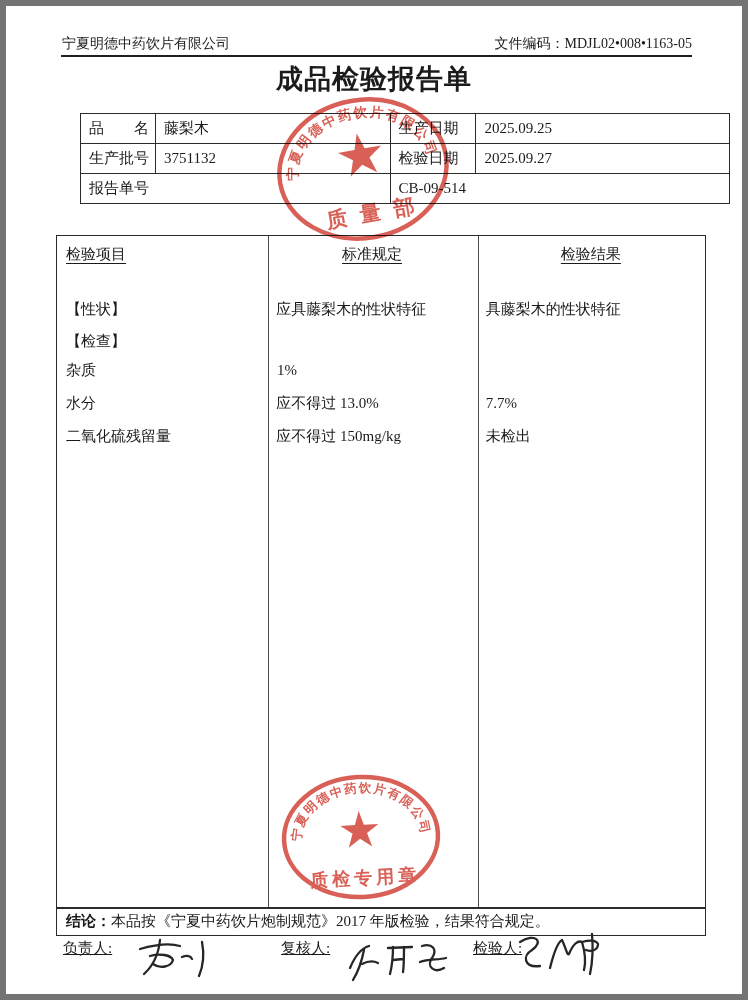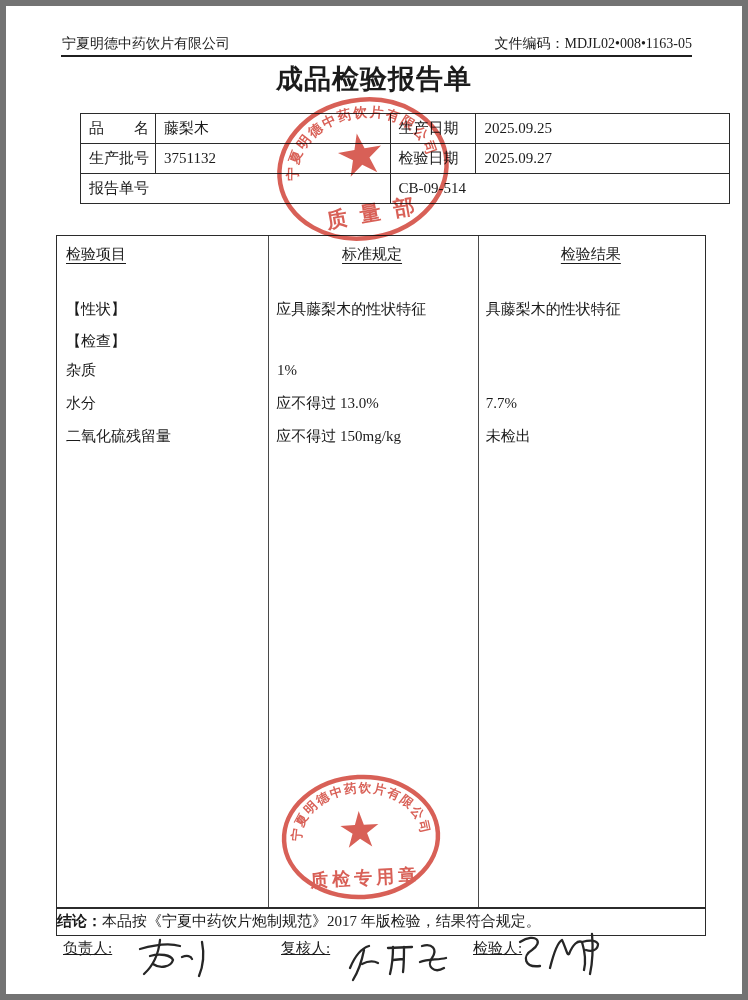--- a/index.html
+++ b/index.html
@@ -29,21 +29,21 @@
   .vdiv { position:absolute; top:0; bottom:0; width:0; border-left:1.4px solid #4a4a4a; }
   .vdiv.one { left:211px; } .vdiv.two { left:421px; }
   .insp-row { position:absolute; left:0; width:100%; display:flex; line-height:20px; }
   .insp-cell { padding-left:9px; }
   .c1 { width:211px; } .c2 { width:210px; } .c3 { width:229px; }
   .insp-head .insp-cell span { text-decoration:underline; text-underline-offset:4px; }
   .insp-head .c2, .insp-head .c3 { text-align:center; padding-left:0; }
   
   .concl { position:absolute; top:902px; left:50px; width:650px; height:28px;
            border:1.6px solid #2b2b2b; font-size:15px; line-height:25px;
-           white-space:nowrap; }
+           padding-left:9px; white-space:nowrap; }
   .concl b { font-weight:bold; }
   .sig-label { position:absolute; font-size:15px; top:933px;text-decoration:underline; }
   .sig { position:absolute; }
   .sig path { fill:none; stroke:#262626; stroke-width:2.3;
               stroke-linecap:round; stroke-linejoin:round; }
   
   .stamp { position:absolute; opacity:.8; mix-blend-mode:multiply; }
   .stamp text { font-family:"Liberation Sans","DejaVu Sans",sans-serif; font-weight:bold; }
 </style>
 </head>

